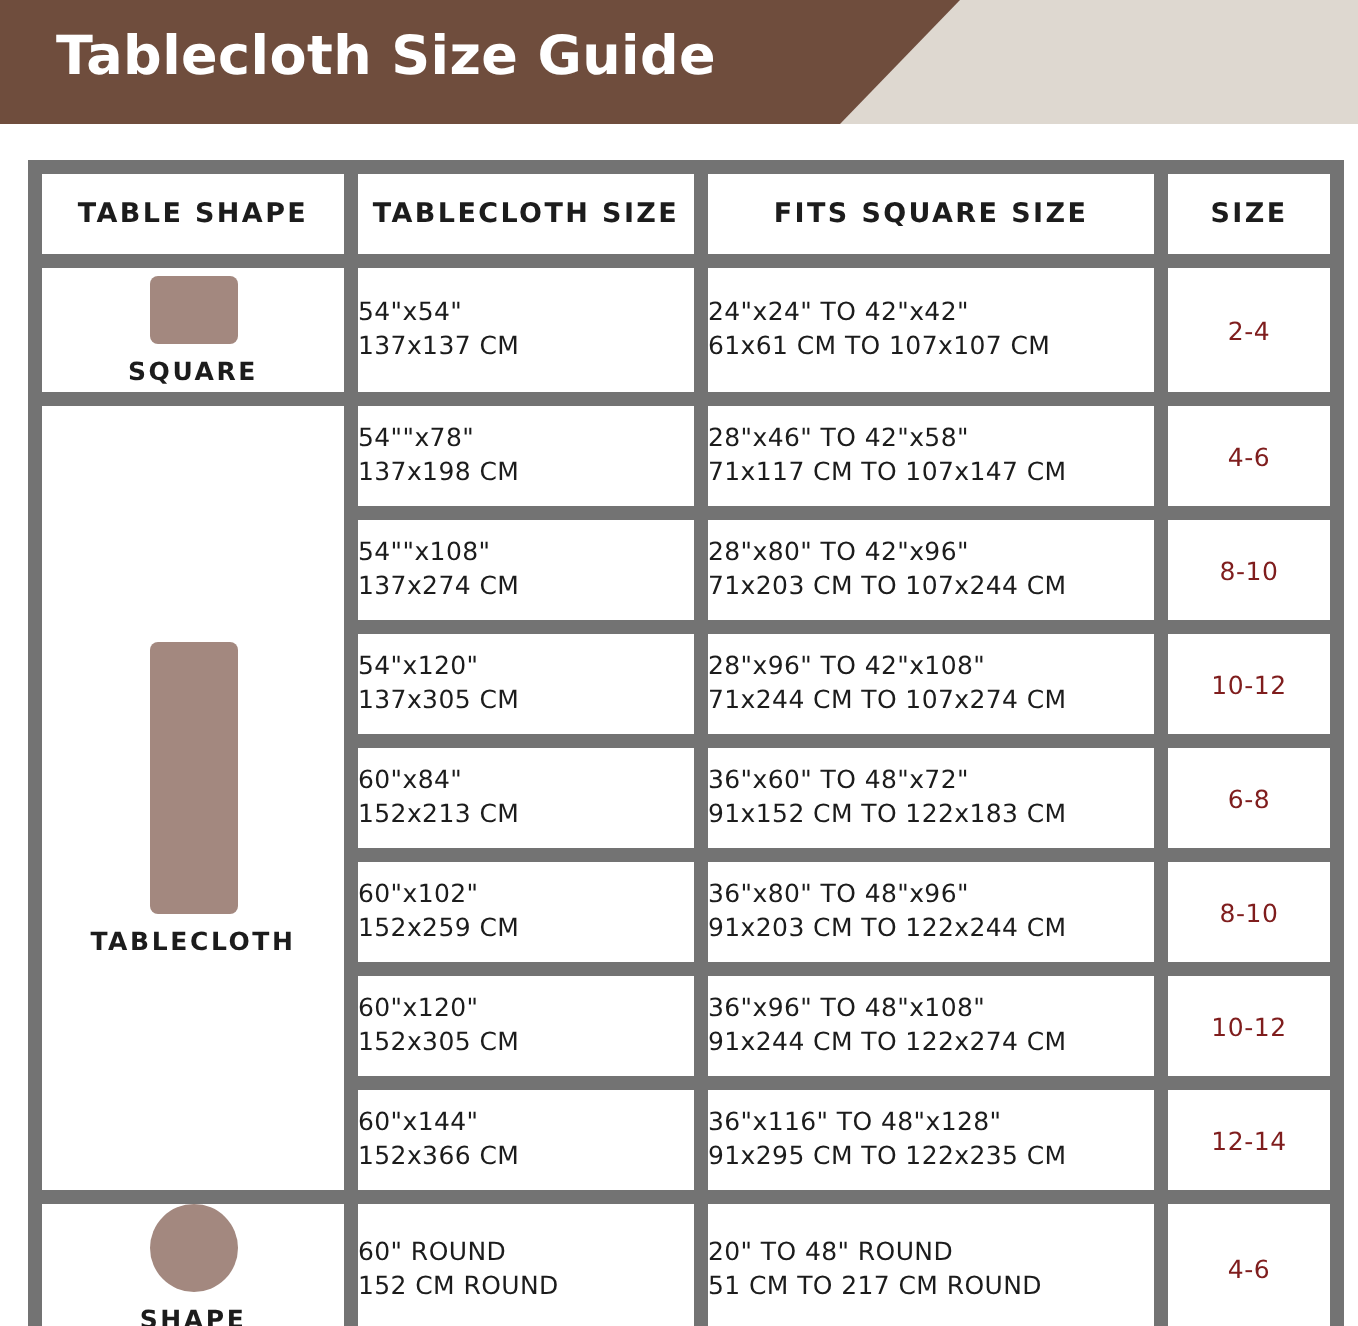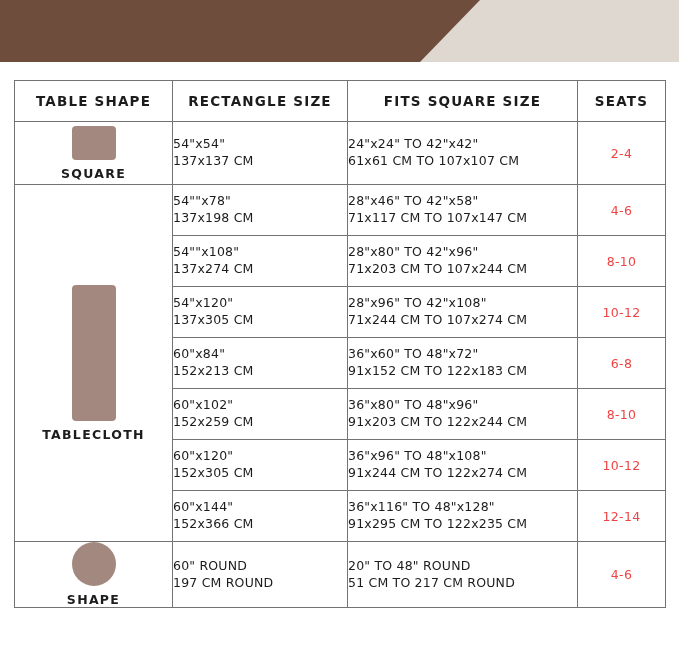--- a/index.html
+++ b/index.html
@@ -54,21 +54,21 @@
     width: 651px;
     table-layout: fixed;
     border: 1px solid #8a8a8a;
   }
   table.guide col.c1 { width: 158px; }
   table.guide col.c2 { width: 175px; }
   table.guide col.c3 { width: 230px; }
   table.guide col.c4 { width: 88px; }
 
   table.guide th, table.guide td {
-    border: 1px solid #737373;
+    border: 7px solid #737373;
     padding: 0;
     vertical-align: middle;
   }
   thead th {
     height: 40px;
     font-size: 13.5px;
     font-weight: bold;
     letter-spacing: 1.2px;
     color: #1c1c1c;
     text-align: center;
@@ -108,48 +108,49 @@
     padding: 7px 0 7px 22px;
     font-size: 12.5px;
     line-height: 1.35;
     color: #1c1c1c;
     letter-spacing: 0.2px;
     white-space: nowrap;
   }
   .seats-cell {
     text-align: center;
     font-size: 12.5px;
-    color: #ef4444;
+    color: #7f1d1d;
     letter-spacing: 0.3px;
   }
   .row-sq td, .row-round td { height: 62px; }
   .row-rect td { height: 50px; }
   .line2 { display: block; }
 </style>
 </head>
 <body>
 
 <div class="banner">
   <div class="banner-brown"></div>
+  <div class="banner-title">Tablecloth Size Guide</div>
 </div>
 
 <div class="table-wrap">
   <table class="guide">
     <colgroup>
       <col class="c1">
         <col class="c2">
         <col class="c3">
         <col class="c4">
     </colgroup>
     <thead>
       <tr>
         <th>TABLE SHAPE</th>
-        <th>RECTANGLE SIZE</th>
+        <th>TABLECLOTH SIZE</th>
         <th>FITS SQUARE SIZE</th>
-        <th>SEATS</th>
+        <th>SIZE</th>
       </tr>
     </thead>
     <tbody>
 
       <tr class="row-sq">
         <td class="shape-cell" rowspan="1">
           <span class="swatch sq"></span>
           <div class="shape-label">SQUARE</div>
         </td>
         <td class="size-cell">
@@ -245,21 +246,21 @@
         <td class="seats-cell">12-14</td>
       </tr>
 
       <tr class="row-round">
         <td class="shape-cell">
           <span class="swatch round"></span>
           <div class="shape-label">SHAPE</div>
         </td>
         <td class="size-cell">
           <span class="line2">60" ROUND</span>
-          <span class="line2">197 CM ROUND</span>
+          <span class="line2">152 CM ROUND</span>
         </td>
         <td class="fits-cell">
           <span class="line2">20" TO 48" ROUND</span>
           <span class="line2">51 CM TO 217 CM ROUND</span>
         </td>
         <td class="seats-cell">4-6</td>
       </tr>
     </tbody>
   </table>
 </div>

